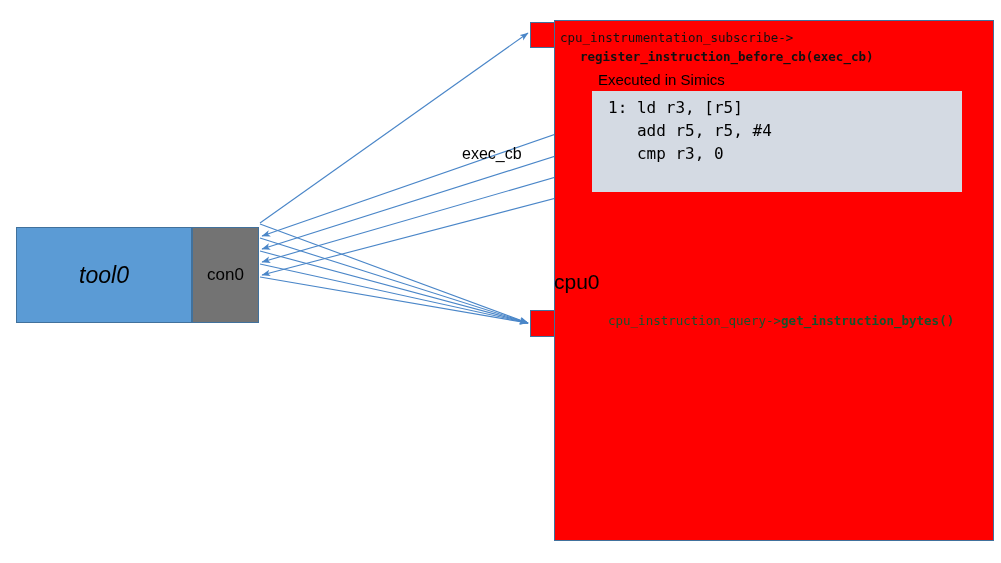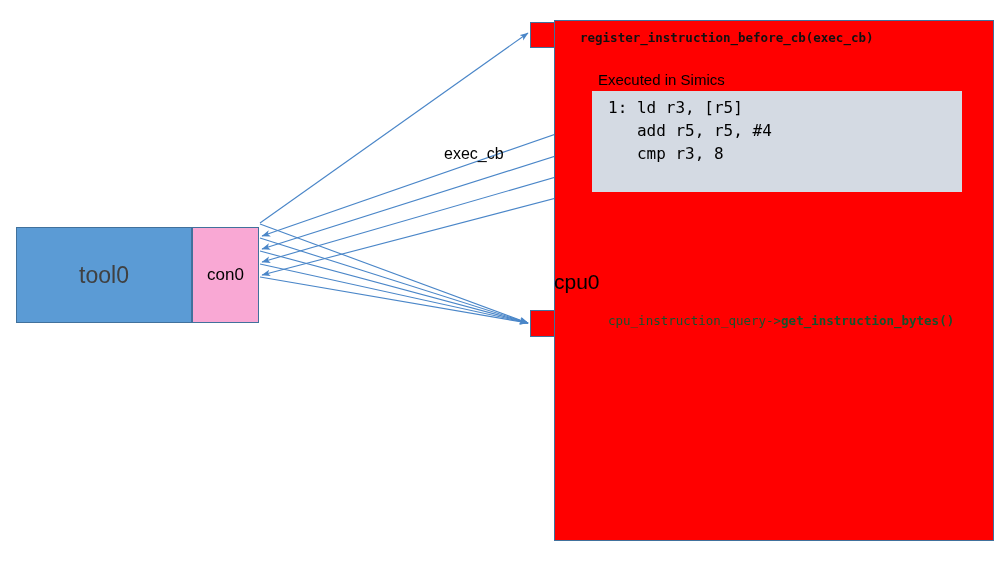--- a/index.html
+++ b/index.html
@@ -25,30 +25,31 @@
     height: 96px;
     background: #5b9bd5;
     border: 1px solid #41719c;
     box-sizing: border-box;
     display: flex;
     align-items: center;
     justify-content: center;
   }
   #tool-box .lbl {
     font-size: 23px;
-    color: #404040;
-    font-family: "Liberation Sans", sans-serif;
+    color: #000000;
+    font-family: "Liberation Sans", sans-serif;
+    font-style: italic;
   }
   #con-box {
     position: absolute;
     left: 192px;
     top: 227px;
     width: 67px;
     height: 96px;
-    background: #f9a8d4;
+    background: #737373;
     border: 1px solid #41719c;
     box-sizing: border-box;
     display: flex;
     align-items: center;
     justify-content: center;
   }
   #con-box .lbl {
     font-size: 17px;
     color: #000000;
     font-family: "Liberation Sans", sans-serif;
@@ -135,21 +136,21 @@
     font-family: "DejaVu Sans Mono", "Liberation Mono", monospace;
     font-size: 16px;
     line-height: 23px;
     color: #000000;
     white-space: pre;
   }
 
   
   #exec-cb-label {
     position: absolute;
-    left: 444px;
+    left: 462px;
     top: 145px;
     font-size: 16px;
     color: #000000;
     font-family: "Liberation Sans", sans-serif;
   }
 
   
   #arrows {
     position: absolute;
     left: 0;
@@ -191,29 +192,30 @@
   <div id="con-box">
     <span class="lbl">con0</span>
   </div>
 
   <div id="cpu-panel"></div>
 
   <div id="stub-top" class="stub"></div>
   <div id="stub-bottom" class="stub"></div>
 
   <div id="api-subscribe">
+    <div>cpu_instrumentation_subscribe-&gt;</div>
     <div class="bold">register_instruction_before_cb(exec_cb)</div>
   </div>
 
   <div id="executed-caption">Executed in Simics</div>
 
   <div id="code-block">
     <div class="cline">1: ld r3, [r5]</div>
     <div class="cline">   add r5, r5, #4</div>
-    <div class="cline">   cmp r3, 8</div>
+    <div class="cline">   cmp r3, 0</div>
   </div>
 
   <div id="cpu-label">cpu0</div>
 
   <div id="api-query">
     <span>cpu_instruction_query-&gt;</span><span class="bold">get_instruction_bytes()</span>
   </div>
 
   <div id="exec-cb-label">exec_cb</div>
 

